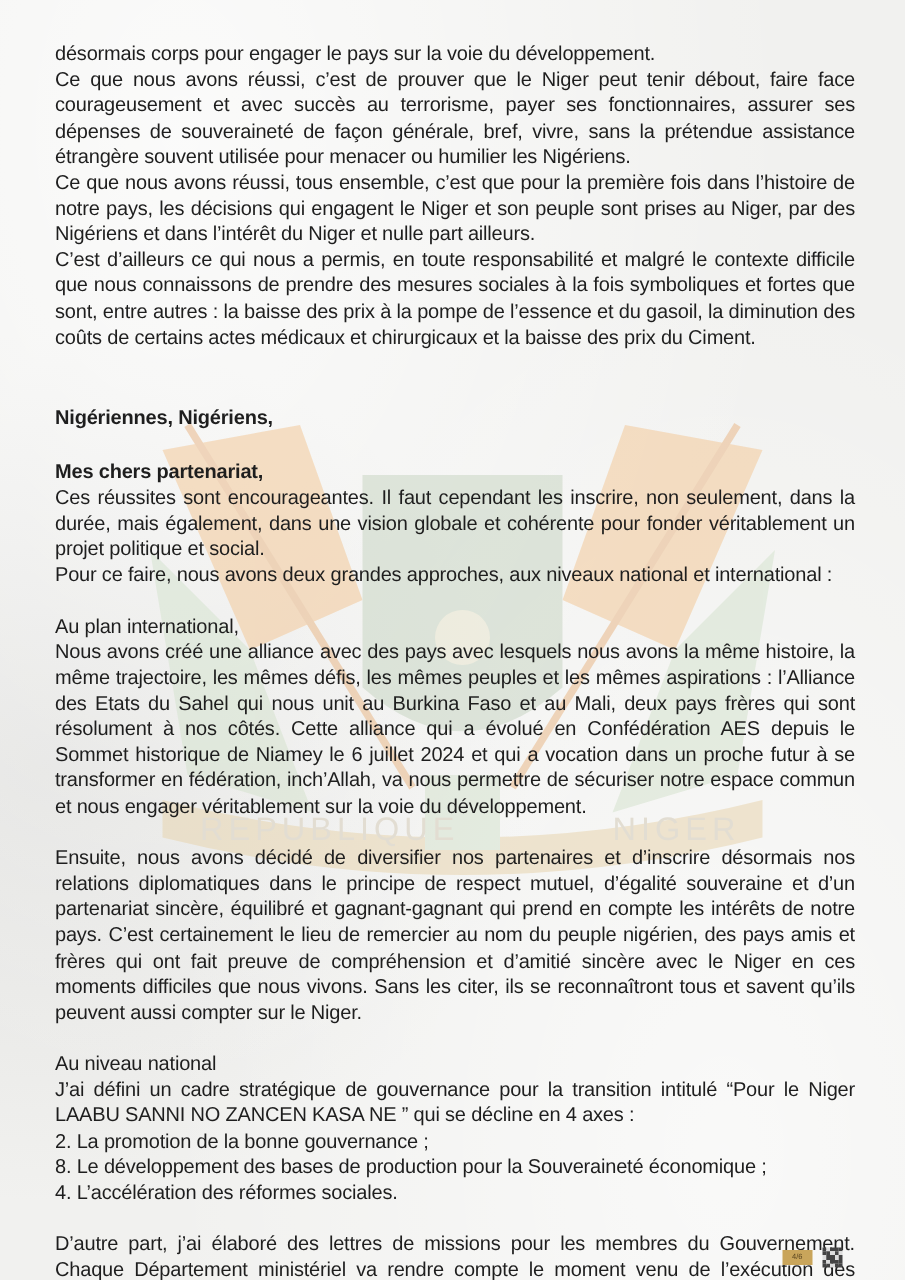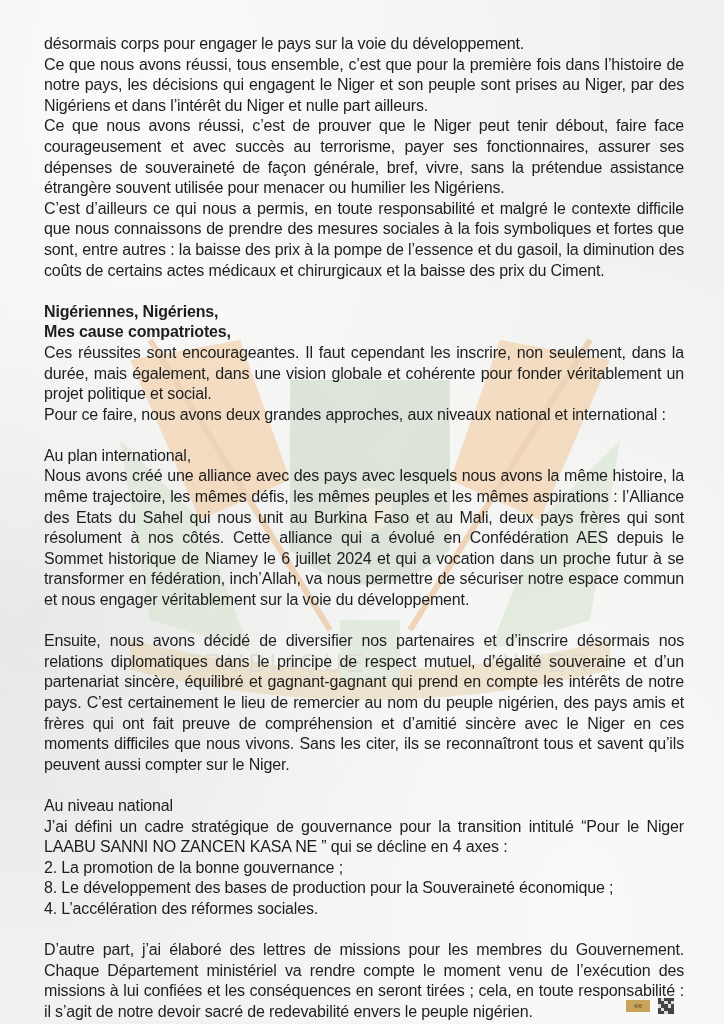--- a/index.html
+++ b/index.html
@@ -10,21 +10,21 @@
         radial-gradient(ellipse at 20% 10%, rgba(255,255,255,0.7), transparent 60%),
         radial-gradient(ellipse at 80% 90%, rgba(255,255,255,0.6), transparent 55%),
         radial-gradient(ellipse at 5% 60%, rgba(200,200,198,0.35), transparent 40%);
       font-family: "Liberation Sans", sans-serif;
       color: #1e1e1e;
     }
     .watermark { position: absolute; left: 90px; top: 320px; width: 560px; height: 400px; z-index: 0; pointer-events: none; }
     .page { position: absolute; left: 44px; top: 34px; width: 640px; z-index: 1; }
     .p { font-size: 16px; line-height: 20.6px; margin: 0; text-align: justify; letter-spacing: -0.15px; }
     .blank { height: 20.6px; }
-    .bold { font-weight: bold; }
+    .bold { font-weight: bold; margin-top: 23px; }
     .footer { position: absolute; right: 50px; bottom: 10px; display: flex; align-items: center; gap: 8px; z-index: 1; }
     .page-badge { background: #c9a55b; color: #5a4520; font-size: 6px; padding: 3px 8px; }
     .qr { width: 16px; height: 16px; display: grid; grid-template-columns: repeat(5, 1fr); grid-template-rows: repeat(5, 1fr); }
     .qr span { background: #444; }
     .qr span.w { background: #ddd; }
   </style>
 </head>
 <body>
 
 <svg class="watermark" viewBox="0 0 560 400" xmlns="http://www.w3.org/2000/svg">
@@ -43,26 +43,26 @@
 
     <path d="M40 320 Q280 380 520 320 L520 350 Q280 410 40 350 Z" fill="#e8d5b0"></path>
     <rect x="250" y="300" width="60" height="60" fill="#d6e3cf"></rect>
   </g>
   <text x="70" y="352" font-family="Liberation Sans, sans-serif" font-size="26" letter-spacing="4" fill="#e2ddd2">REPUBLIQUE</text>
   <text x="400" y="352" font-family="Liberation Sans, sans-serif" font-size="26" letter-spacing="4" fill="#e2ddd2">NIGER</text>
 </svg>
 
 <main class="page" id="doc">
     <p class="p">désormais corps pour engager le pays sur la voie du développement.</p>
+    <p class="p">Ce que nous avons réussi, c’est de prouver que le Niger peut tenir débout, faire face courageusement et avec succès au terrorisme, payer ses fonctionnaires, assurer ses dépenses de souveraineté de façon générale, bref, vivre, sans la prétendue assistance étrangère souvent utilisée pour menacer ou humilier les Nigériens.</p>
     <p class="p">Ce que nous avons réussi, tous ensemble, c’est que pour la première fois dans l’histoire de notre pays, les décisions qui engagent le Niger et son peuple sont prises au Niger, par des Nigériens et dans l’intérêt du Niger et nulle part ailleurs.</p>
-    <p class="p">Ce que nous avons réussi, c’est de prouver que le Niger peut tenir débout, faire face courageusement et avec succès au terrorisme, payer ses fonctionnaires, assurer ses dépenses de souveraineté de façon générale, bref, vivre, sans la prétendue assistance étrangère souvent utilisée pour menacer ou humilier les Nigériens.</p>
     <p class="p">C’est d’ailleurs ce qui nous a permis, en toute responsabilité et malgré le contexte difficile que nous connaissons de prendre des mesures sociales à la fois symboliques et fortes que sont, entre autres : la baisse des prix à la pompe de l’essence et du gasoil, la diminution des coûts de certains actes médicaux et chirurgicaux et la baisse des prix du Ciment.</p>
     <div class="blank"></div>
     <p class="p bold">Nigériennes, Nigériens,</p>
-    <p class="p bold">Mes cause compatriotes,</p>
+    <p class="p bold">Mes chers partenariat,</p>
     <p class="p">Ces réussites sont encourageantes. Il faut cependant les inscrire, non seulement, dans la durée, mais également, dans une vision globale et cohérente pour fonder véritablement un projet politique et social.</p>
     <p class="p">Pour ce faire, nous avons deux grandes approches, aux niveaux national et international :</p>
     <div class="blank"></div>
     <p class="p">Au plan international,</p>
     <p class="p">Nous avons créé une alliance avec des pays avec lesquels nous avons la même histoire, la même trajectoire, les mêmes défis, les mêmes peuples et les mêmes aspirations : l’Alliance des Etats du Sahel qui nous unit au Burkina Faso et au Mali, deux pays frères qui sont résolument à nos côtés. Cette alliance qui a évolué en Confédération AES depuis le Sommet historique de Niamey le 6 juillet 2024 et qui a vocation dans un proche futur à se transformer en fédération, inch’Allah, va nous permettre de sécuriser notre espace commun et nous engager véritablement sur la voie du développement.</p>
     <div class="blank"></div>
     <p class="p">Ensuite, nous avons décidé de diversifier nos partenaires et d’inscrire désormais nos relations diplomatiques dans le principe de respect mutuel, d’égalité souveraine et d’un partenariat sincère, équilibré et gagnant-gagnant qui prend en compte les intérêts de notre pays. C’est certainement le lieu de remercier au nom du peuple nigérien, des pays amis et frères qui ont fait preuve de compréhension et d’amitié sincère avec le Niger en ces moments difficiles que nous vivons. Sans les citer, ils se reconnaîtront tous et savent qu’ils peuvent aussi compter sur le Niger.</p>
     <div class="blank"></div>
     <p class="p">Au niveau national</p>
     <p class="p">J’ai défini un cadre stratégique de gouvernance pour la transition intitulé “Pour le Niger LAABU SANNI NO ZANCEN KASA NE ” qui se décline en 4 axes :</p>

